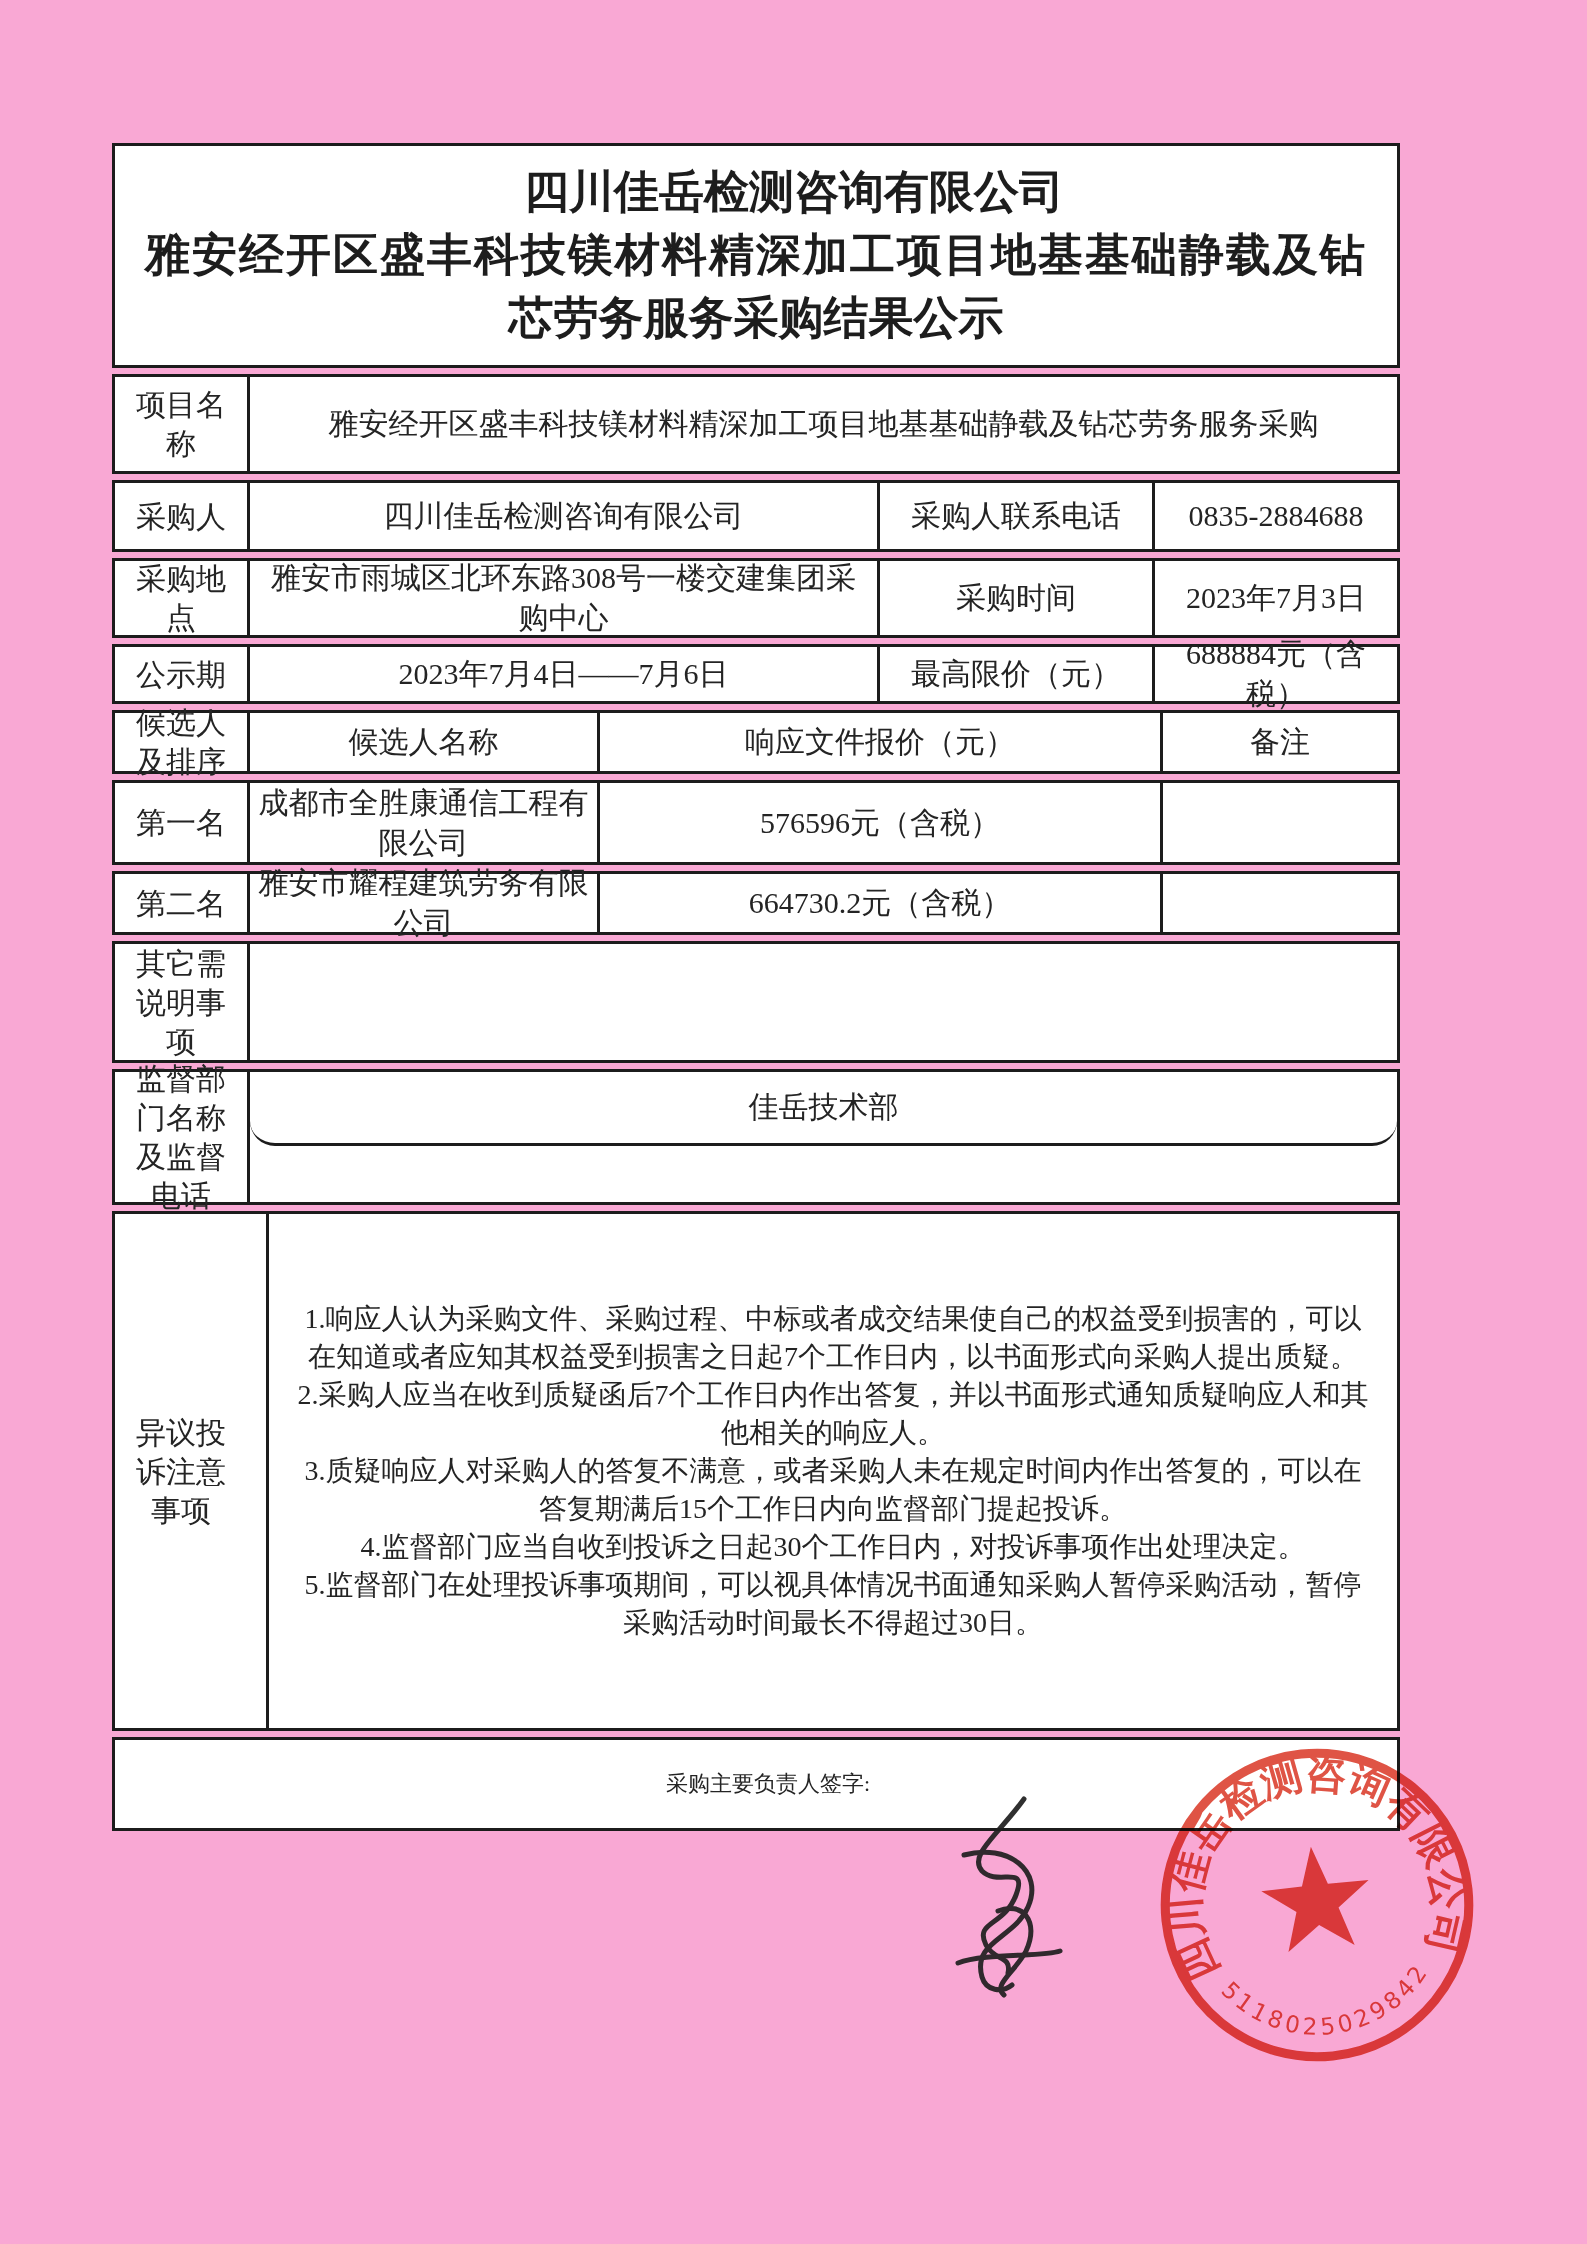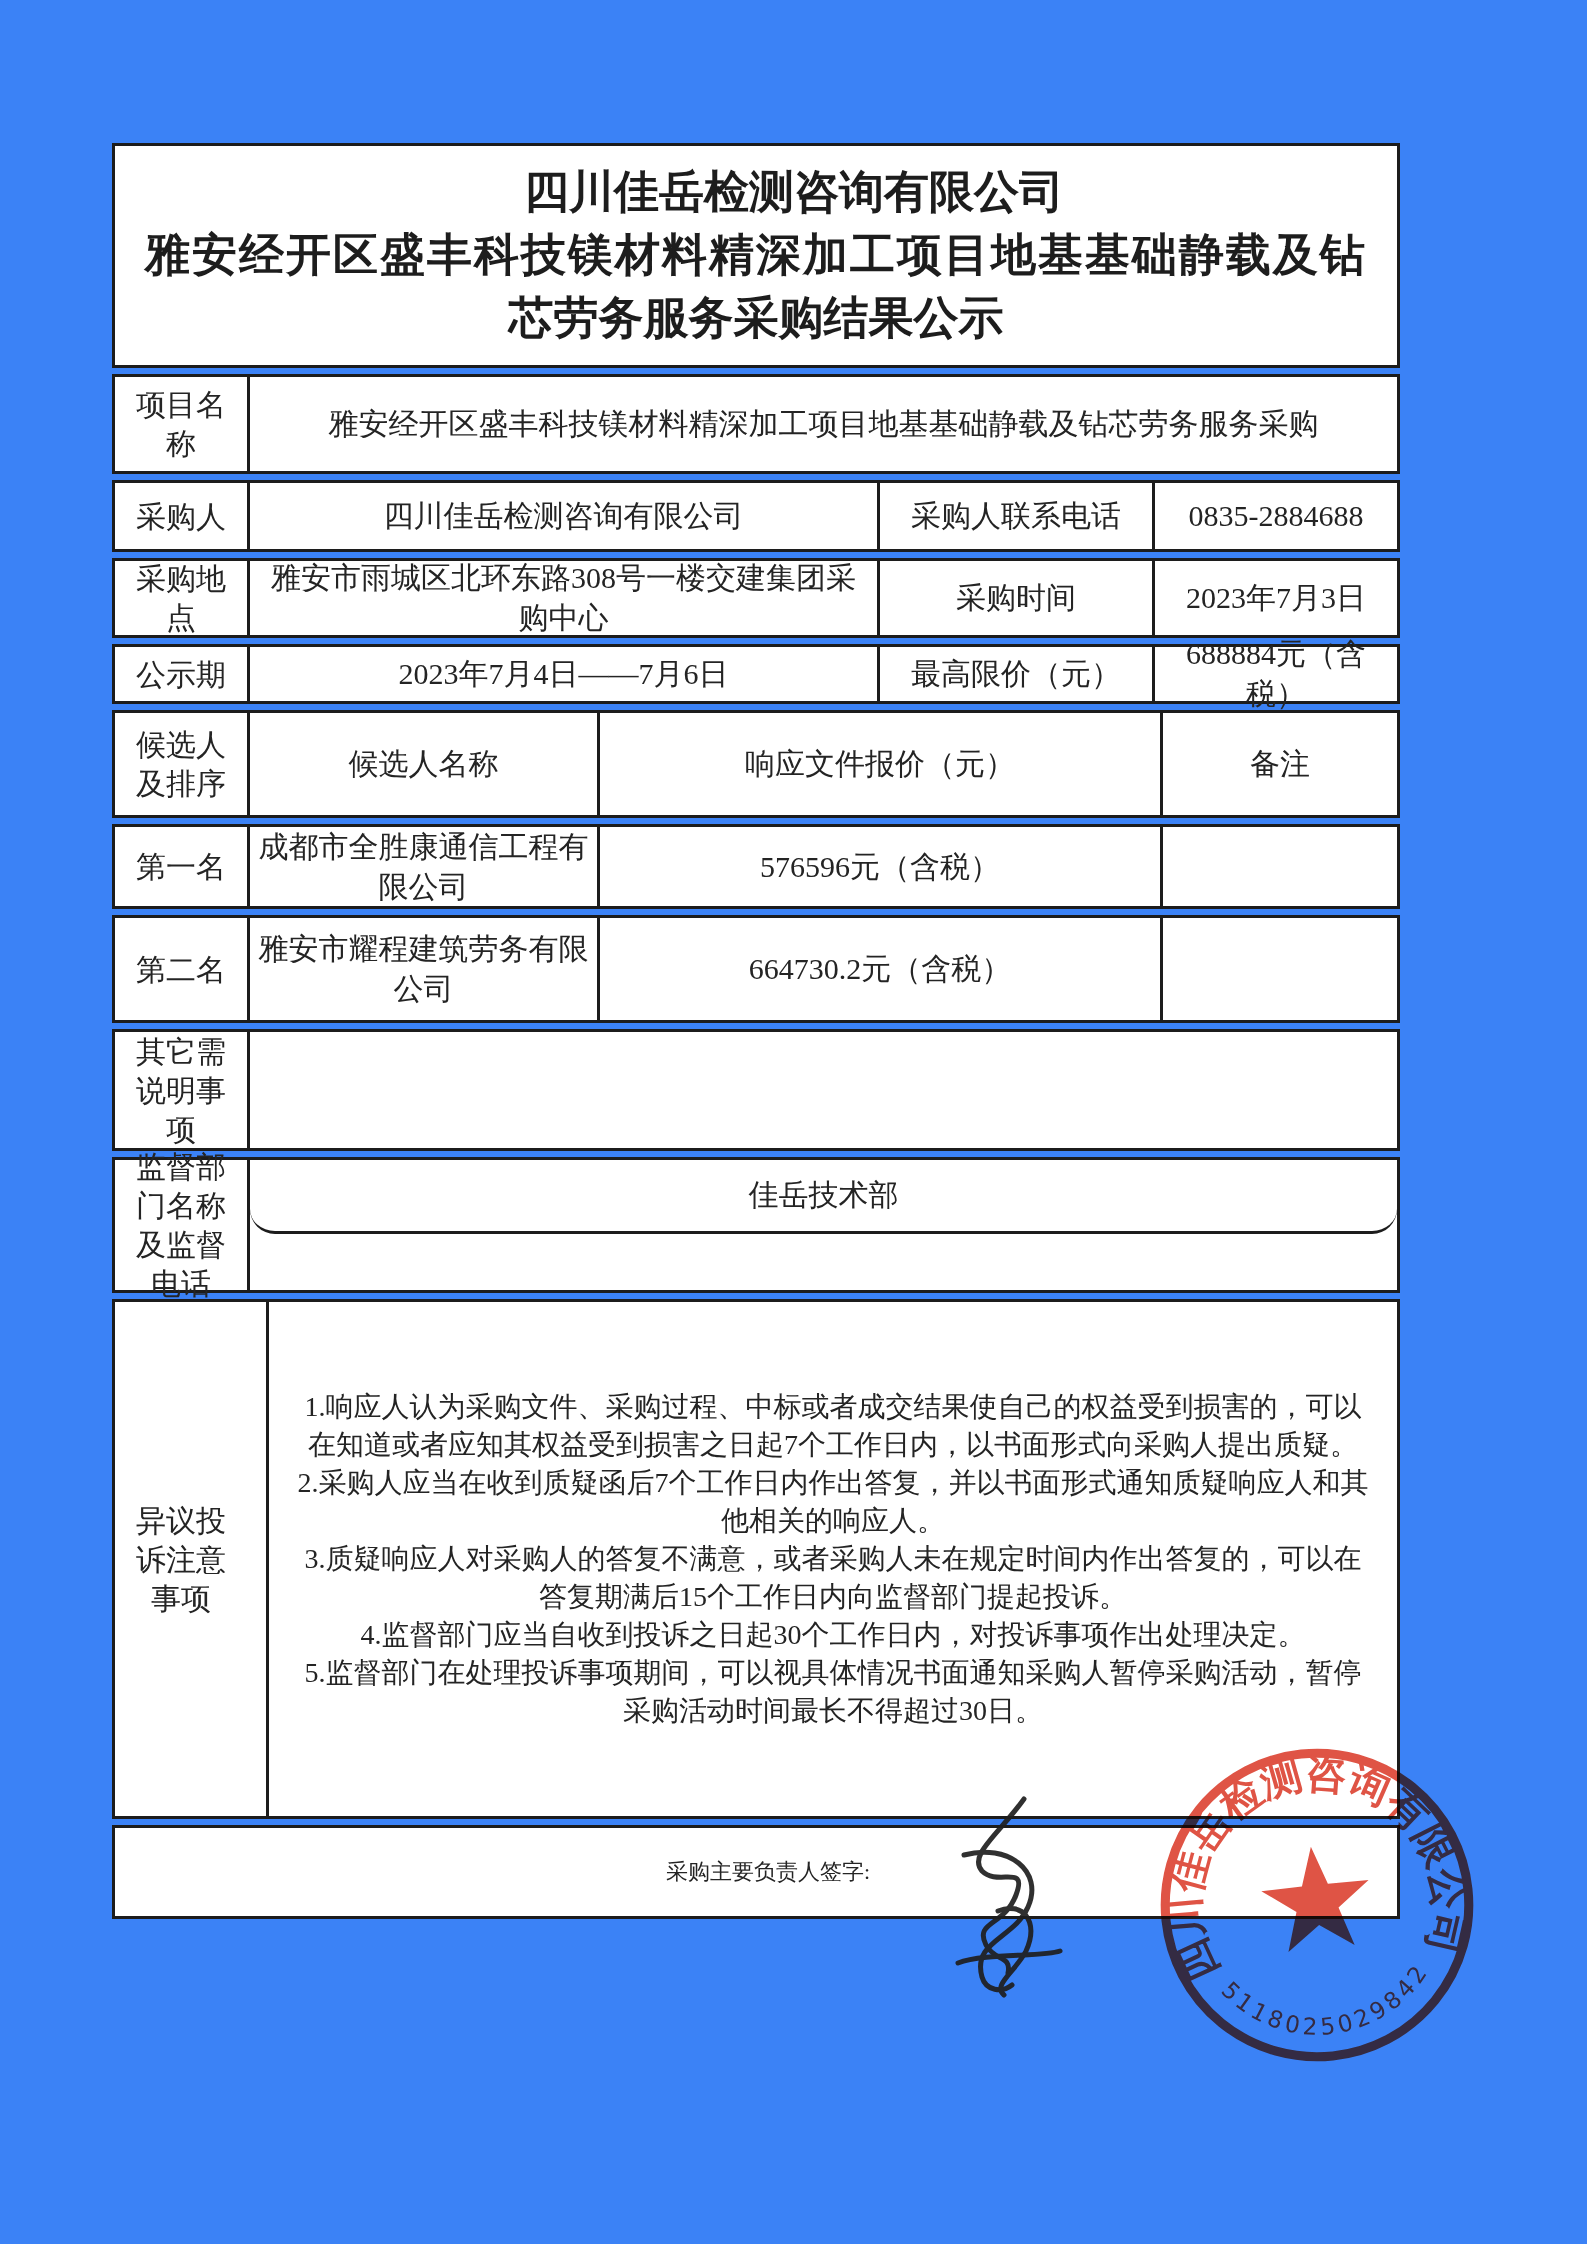--- a/index.html
+++ b/index.html
@@ -1,17 +1,17 @@
 <!DOCTYPE html>
 <html style="--seal: #dc4130;"><head>
 <meta charset="utf-8">
 <style>
   html,body{margin:0;padding:0;background:#e8e8e8;}
   .page{
-    position:relative; width:1587px; height:2244px; background:#3b82f6;
+    position:relative; width:1587px; height:2244px; background:#f9a8d4;
     font-family:"Liberation Serif", serif; color:#242424; overflow:hidden;
     margin:0 auto;
   }
   .doc{
     position:absolute; left:112px; top:143px; width:1288px;
     display:flex; flex-direction:column; gap:6px;
   }
   .box{
     border:3px solid #1c1c1c; background:#fff; box-sizing:border-box;
   }
@@ -35,21 +35,21 @@
     width:132px; flex:0 0 132px; padding:0 15px;
     word-break:break-all; line-height:39px;
   }
   .w630{width:630px; flex:0 0 630px;}
   .w275{width:275px; flex:0 0 275px;}
   .w350{width:350px; flex:0 0 350px; padding:0 8px; word-break:break-all;}
   .w563{width:563px; flex:0 0 563px;}
   .flex1{flex:1 1 auto;}
   .pad-addr{padding:12px 12px; word-break:break-all;}
   .h100{height:100px;} .h72{height:72px;} .h80{height:80px;} .h60{height:60px;}
-  .h88{height:108px;} .h85{height:85px;} .h122{height:122px;} .h152{height:136px;}
+  .h88{height:64px;} .h85{height:85px;} .h122{height:122px;} .h152{height:136px;}
   .h520{height:520px;} .h94{height:94px;}
   
   .split{flex:1 1 auto; display:flex; flex-direction:column; box-sizing:border-box;}
   .split .sub{
     display:flex; align-items:center; justify-content:center;
     font-size:30px; box-sizing:border-box;border-radius:25px;
   }
   .split .sub-top{height:74px; flex:0 0 74px; border-bottom:3px solid #1c1c1c;}
   .split .sub-bottom{flex:1 1 auto;}
   

